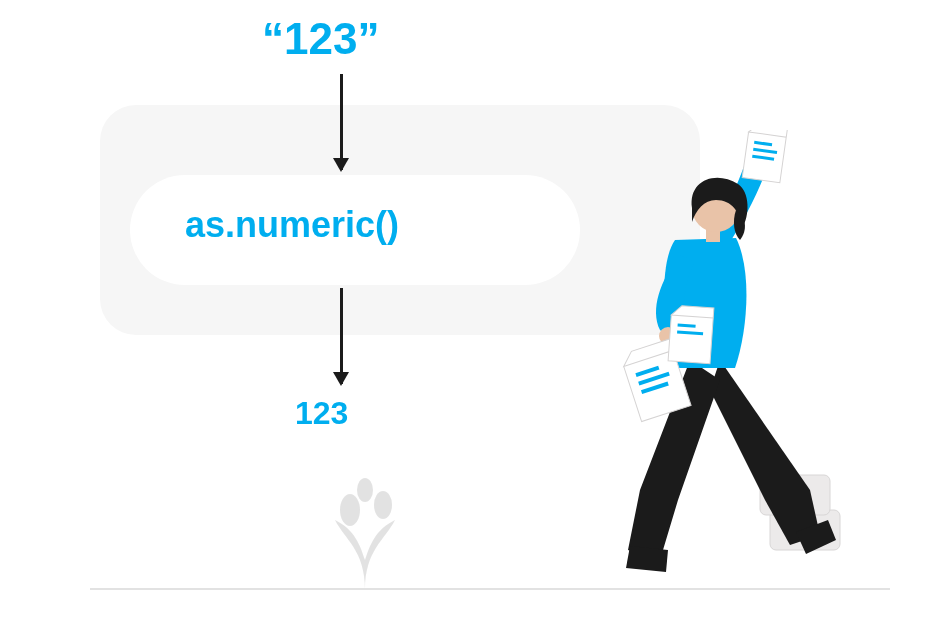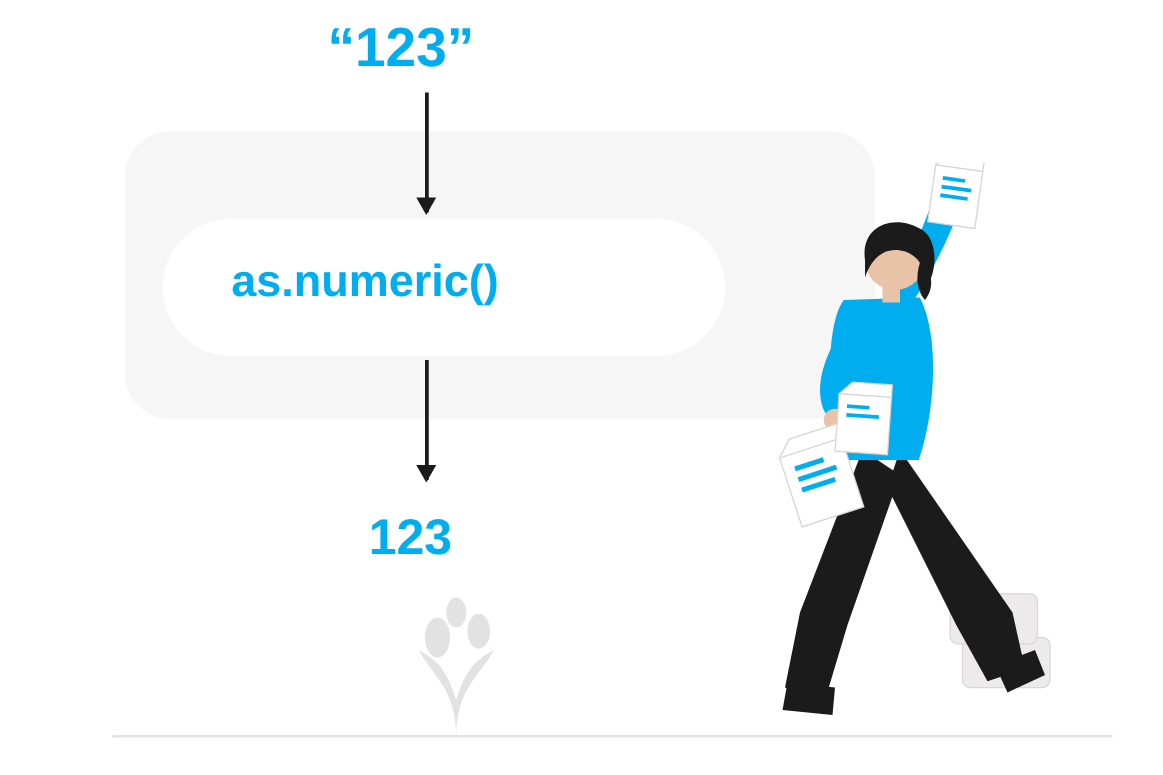--- a/index.html
+++ b/index.html
@@ -3,21 +3,21 @@
 <meta charset="utf-8">
 <style>
   html,body{margin:0;padding:0;width:930px;height:620px;background:#fff;font-family:Arial,Helvetica,sans-serif;overflow:hidden}
   .stage{position:relative;width:930px;height:620px}
   .ground{position:absolute;left:90px;right:40px;bottom:30px;height:2px;background:#e2e2e2}
   .bg-box{position:absolute;left:100px;top:105px;width:600px;height:230px;background:#f6f6f6;border-radius:36px}
   .fn-box{position:absolute;left:130px;top:175px;width:450px;height:110px;background:#fff;border-radius:60px}
   .label{position:absolute;font-weight:700;color:#00aeef;white-space:nowrap}
   .input-label{left:262px;top:14px;font-size:44px}
   .fn-label{left:185px;top:204px;font-size:36px}
-  .output-label{left:295px;top:408px;font-size:40px}
+  .output-label{left:295px;top:395px;font-size:32px}
   .arrow{position:absolute;left:340px;width:3px;background:#1b1b1b}
   .arrow::after{content:"";position:absolute;left:-7px;bottom:-2px;border-left:8px solid transparent;border-right:8px solid transparent;border-top:14px solid #1b1b1b}
   .arrow1{top:74px;height:96px}
   .arrow2{top:288px;height:96px}
   
   .person{position:absolute;left:560px;top:130px;width:320px;height:460px}
   .person svg{width:100%;height:100%}
   .plant{position:absolute;left:305px;top:450px;width:120px;height:140px;opacity:.12}
   .plant svg{width:100%;height:100%}
 </style>

